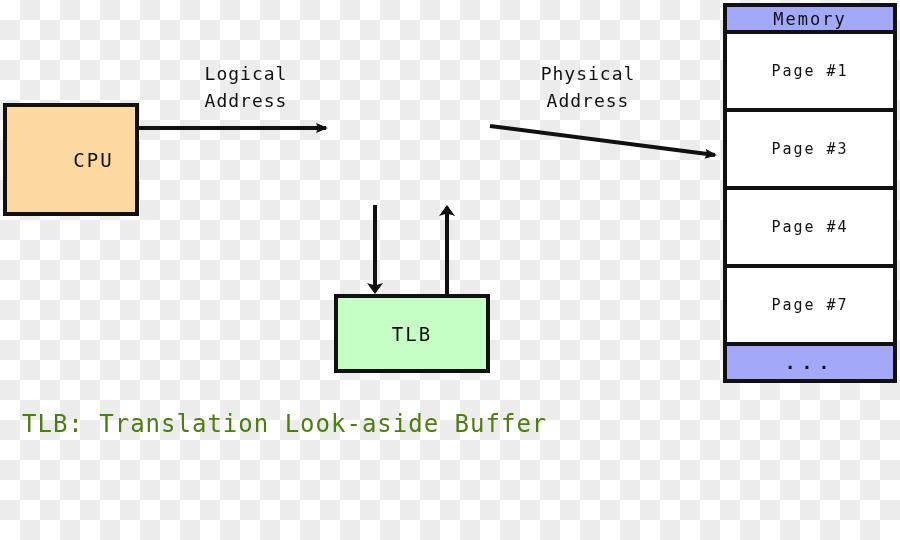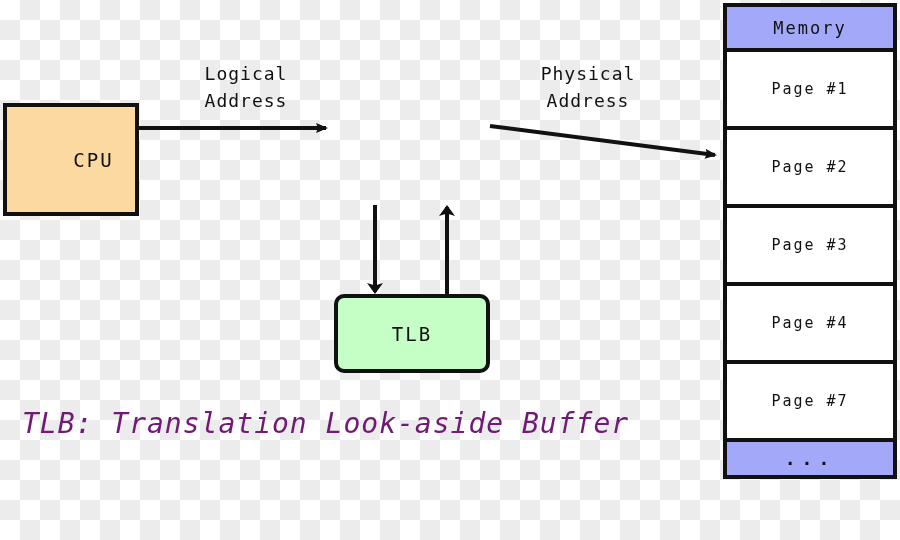--- a/index.html
+++ b/index.html
@@ -53,21 +53,20 @@
     width: 156px;
     height: 105px;
     background: #c6ffc6;
   }
   #tlb-box {
     left: 334px;
     top: 294px;
     width: 156px;
     height: 79px;
     background: #c6ffc6;
-    border-radius: 10px;
   }
 
   
   .arrow-label {
     position: absolute;
     text-align: center;
     color: #111111;
     font-size: 18px;
     line-height: 27px;
     letter-spacing: 1px;
@@ -102,44 +101,43 @@
     display: flex;
     align-items: center;
     justify-content: center;
     font-size: 15px;
     letter-spacing: 2px;
     color: #111111;
     background: #ffffff;
     border-bottom: 4px solid #111111;
   }
   .mem-row.header {
-    height: 45px;
+    height: 27px;
     background: #a3a8f8;
     font-size: 17px;
   }
   .mem-row.ellipsis {
     height: 33px;
     background: #a3a8f8;
     border-bottom: none;
     letter-spacing: 6px;
     font-weight: bold;
     font-size: 18px;
   }
   .mem-row:last-child { border-bottom: none; }
 
   
   #legend {
     position: absolute;
     left: 22px;
     top: 408px;
-    color: #701a75;
-    font-size: 28px;
+    color: #4d7c0f;
+    font-size: 24px;
     line-height: 32px;
     letter-spacing: 1px;
-    font-style: italic;
   }
   .legend-line {
     white-space: pre;
   }
 </style>
 </head>
 <body>
 
 <div id="stage">
 
@@ -186,23 +184,20 @@
 Address</div>
 
   <div id="memory-table">
     <div class="mem-row header">
       <span>Memory</span>
     </div>
     <div class="mem-row">
       <span>Page #1</span>
     </div>
     <div class="mem-row">
-      <span>Page #2</span>
-    </div>
-    <div class="mem-row">
       <span>Page #3</span>
     </div>
     <div class="mem-row">
       <span>Page #4</span>
     </div>
     <div class="mem-row">
       <span>Page #7</span>
     </div>
     <div class="mem-row ellipsis">
       <span>...</span>

